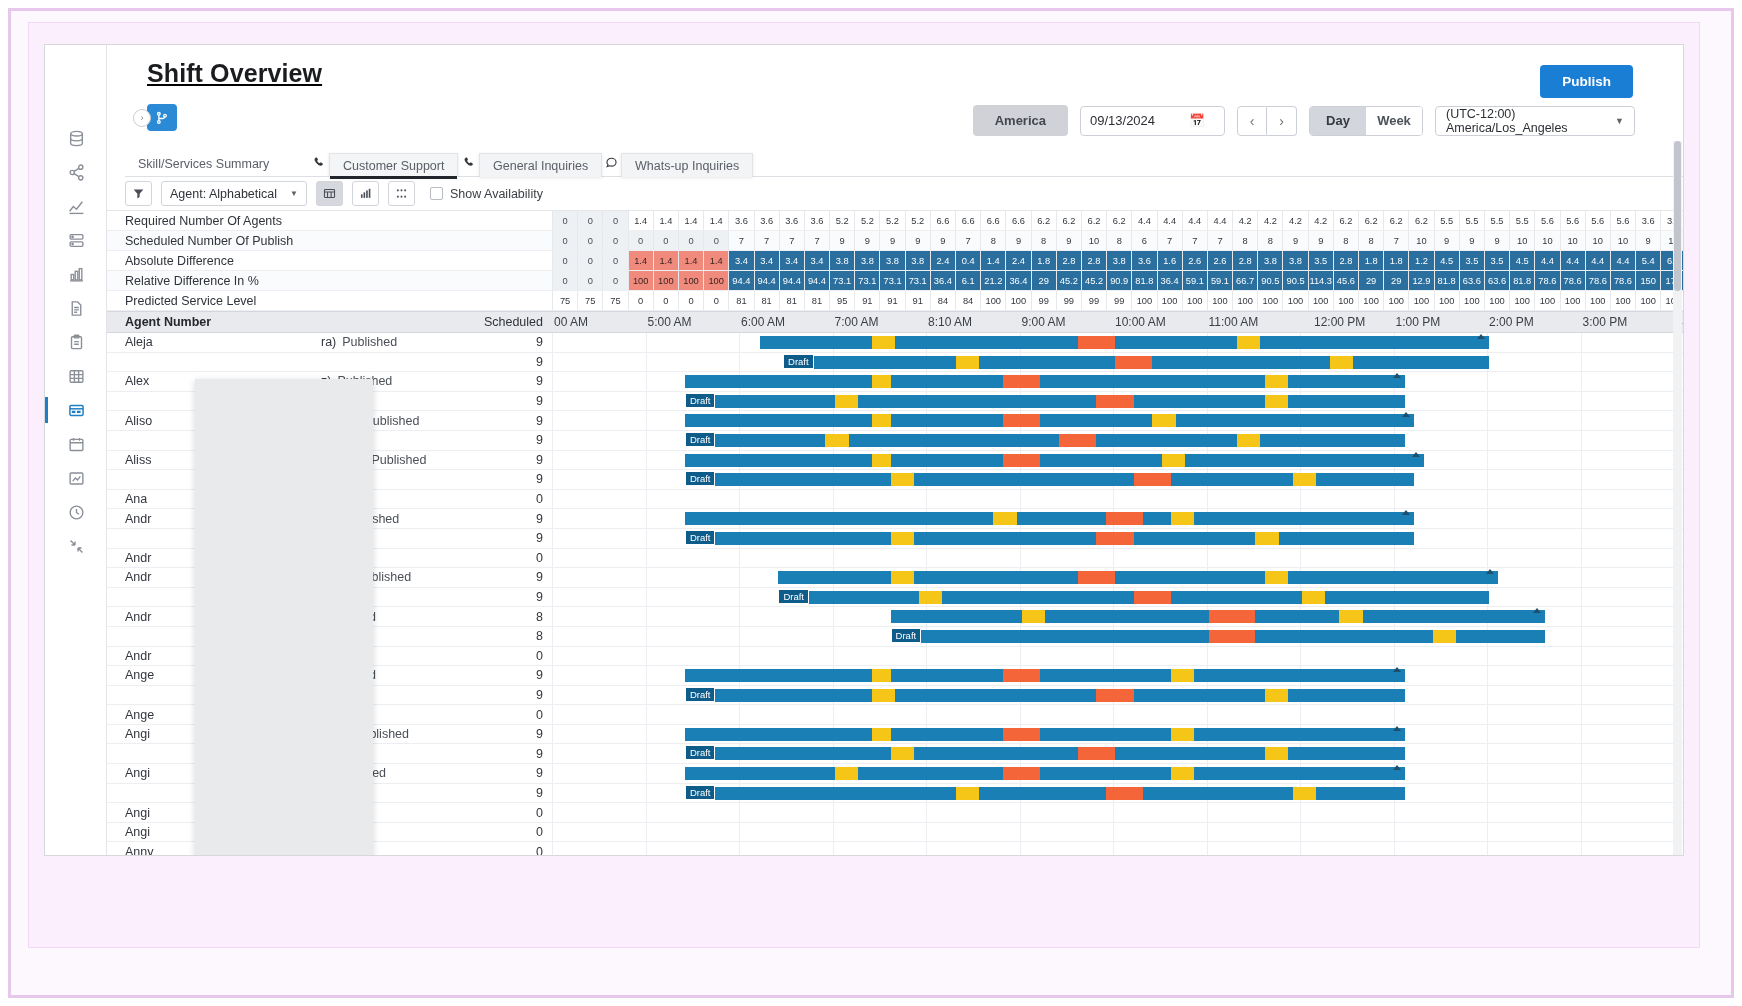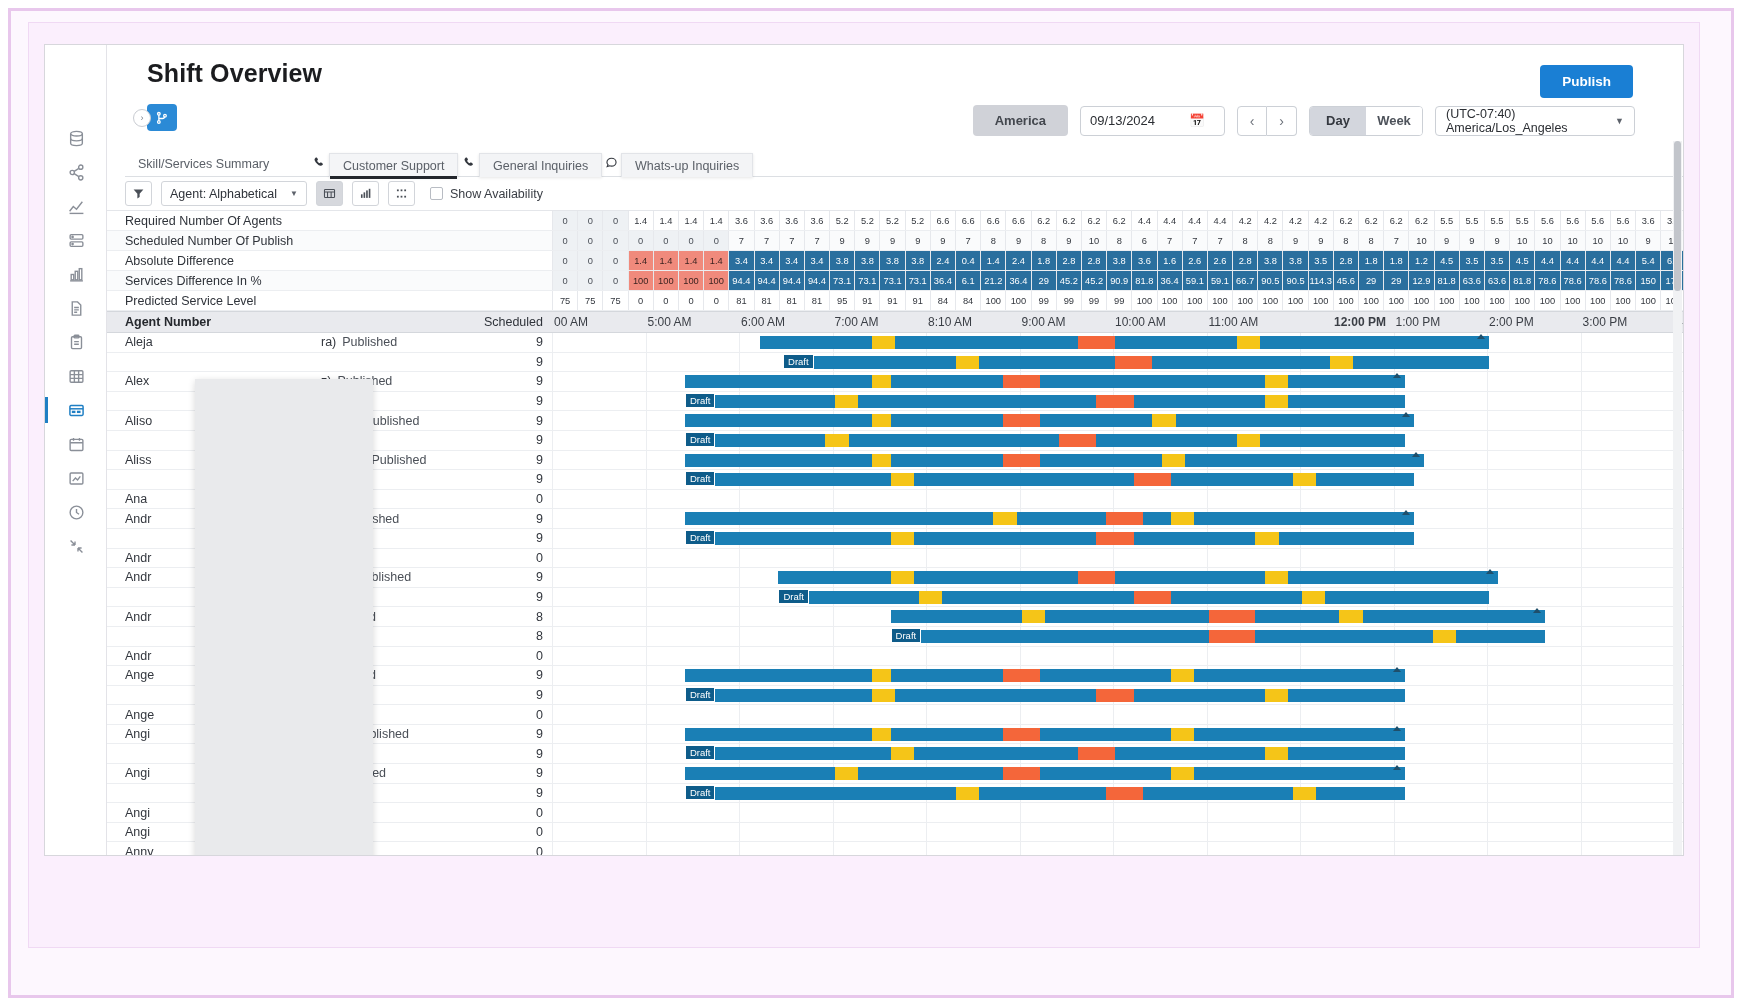--- a/index.html
+++ b/index.html
@@ -68,20 +68,21 @@
   }
   
   #main {
     position: absolute; left: 62px; top: 0; right: 0; bottom: 0;
     background: #ffffff;
   }
   
   #header {
     position: relative; height: 54px;
     padding: 14px 0 0 40px;
+    text-decoration: underline;
   }
   #page-title {
     font-size: 25px; font-weight: bold; color: #1b1c1f;
     letter-spacing: .1px;
   }
   #publish-btn {
     position: absolute; right: 50px; top: 20px;
     background: #1a7fd4; color: #fff;
     font-size: 13.5px; font-weight: bold;
     border: none; border-radius: 4px;
@@ -423,21 +424,21 @@
           </div>
           <div class="nav-group">
             <button>‹</button>
             <button>›</button>
           </div>
           <div class="seg-group">
             <button class="active">Day</button>
             <button>Week</button>
           </div>
           <div class="tz-wrap">
-            <span class="tzv">(UTC-07:40) America/Los_Angeles</span>
+            <span class="tzv">(UTC-12:00) America/Los_Angeles</span>
             <span class="caret">▼</span>
           </div>
         </div>
       </div>
 
       <div id="tabs">
         <div class="tab plain" style="left:0;">
           <span>Skill/Services Summary</span>
         </div>
         <div class="tab-sep-icon" style="left:188px;">
@@ -654,21 +655,21 @@
               <div class="mcell blue">4.5</div>
               <div class="mcell blue">4.4</div>
               <div class="mcell blue">4.4</div>
               <div class="mcell blue">4.4</div>
               <div class="mcell blue">4.4</div>
               <div class="mcell blue">5.4</div>
               <div class="mcell blue">6.4</div>
             </div>
           </div>
           <div class="mrow alt">
-            <div class="mlabel">Services Difference In %</div>
+            <div class="mlabel">Relative Difference In %</div>
             <div class="mspacer"></div>
             <div class="mcells">
               <div class="mcell zero">0</div>
               <div class="mcell zero">0</div>
               <div class="mcell zero">0</div>
               <div class="mcell red">100</div>
               <div class="mcell red">100</div>
               <div class="mcell red">100</div>
               <div class="mcell red">100</div>
               <div class="mcell blue">94.4</div>
@@ -769,21 +770,21 @@
         <div class="rh-sched">Scheduled</div>
         <div class="rh-times">
             <div class="tlabel" style="left: 2px;">00 AM</div>
             <div class="tlabel" style="left: 95.5px;">5:00 AM</div>
             <div class="tlabel" style="left: 189px;">6:00 AM</div>
             <div class="tlabel" style="left: 282.5px;">7:00 AM</div>
             <div class="tlabel" style="left: 376px;">8:10 AM</div>
             <div class="tlabel" style="left: 469.5px;">9:00 AM</div>
             <div class="tlabel" style="left: 563px;">10:00 AM</div>
             <div class="tlabel" style="left: 656.5px;">11:00 AM</div>
-            <div class="tlabel" style="left: 782px; font-weight: bold;">12:00 PM</div>
+            <div class="tlabel" style="left: 762px;">12:00 PM</div>
             <div class="tlabel" style="left: 843.5px;">1:00 PM</div>
             <div class="tlabel" style="left: 937px;">2:00 PM</div>
             <div class="tlabel" style="left: 1030.5px;">3:00 PM</div>
             <div class="tlabel" style="left: 1124px;">4:00 PM</div>
           </div>
       </div>
 
       <div id="roster-body">
           <div class="rrow">
             <div class="rname">

